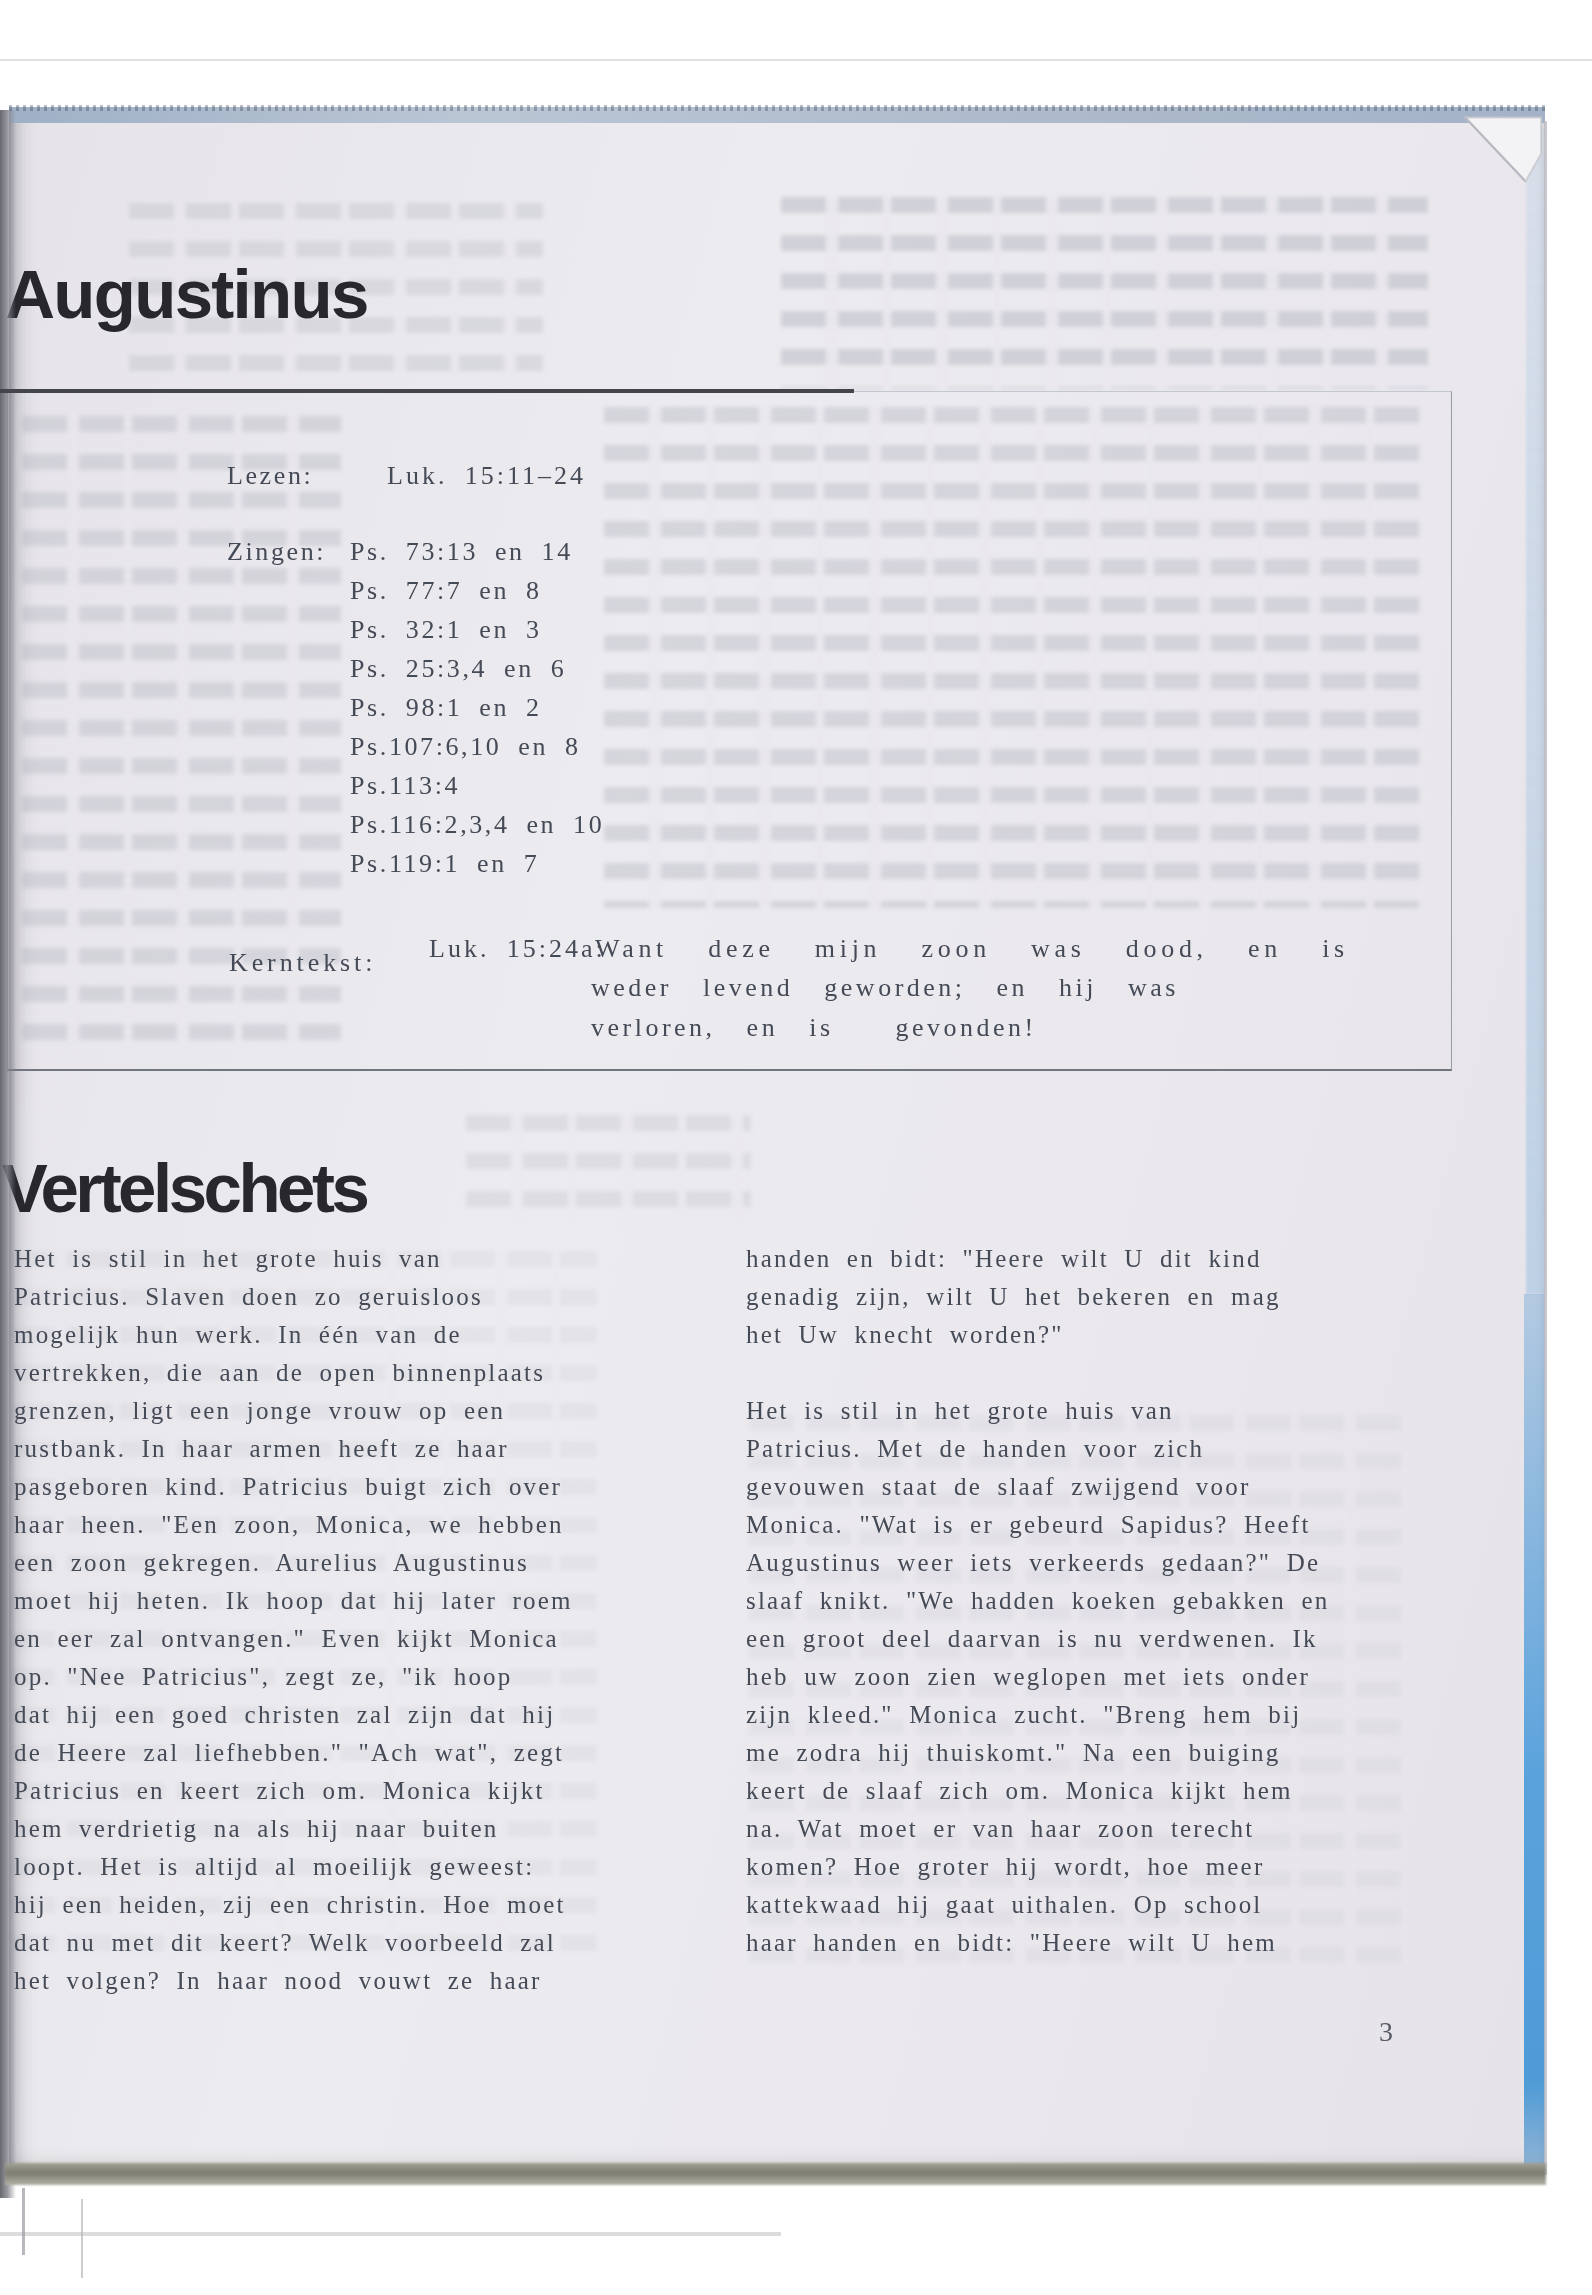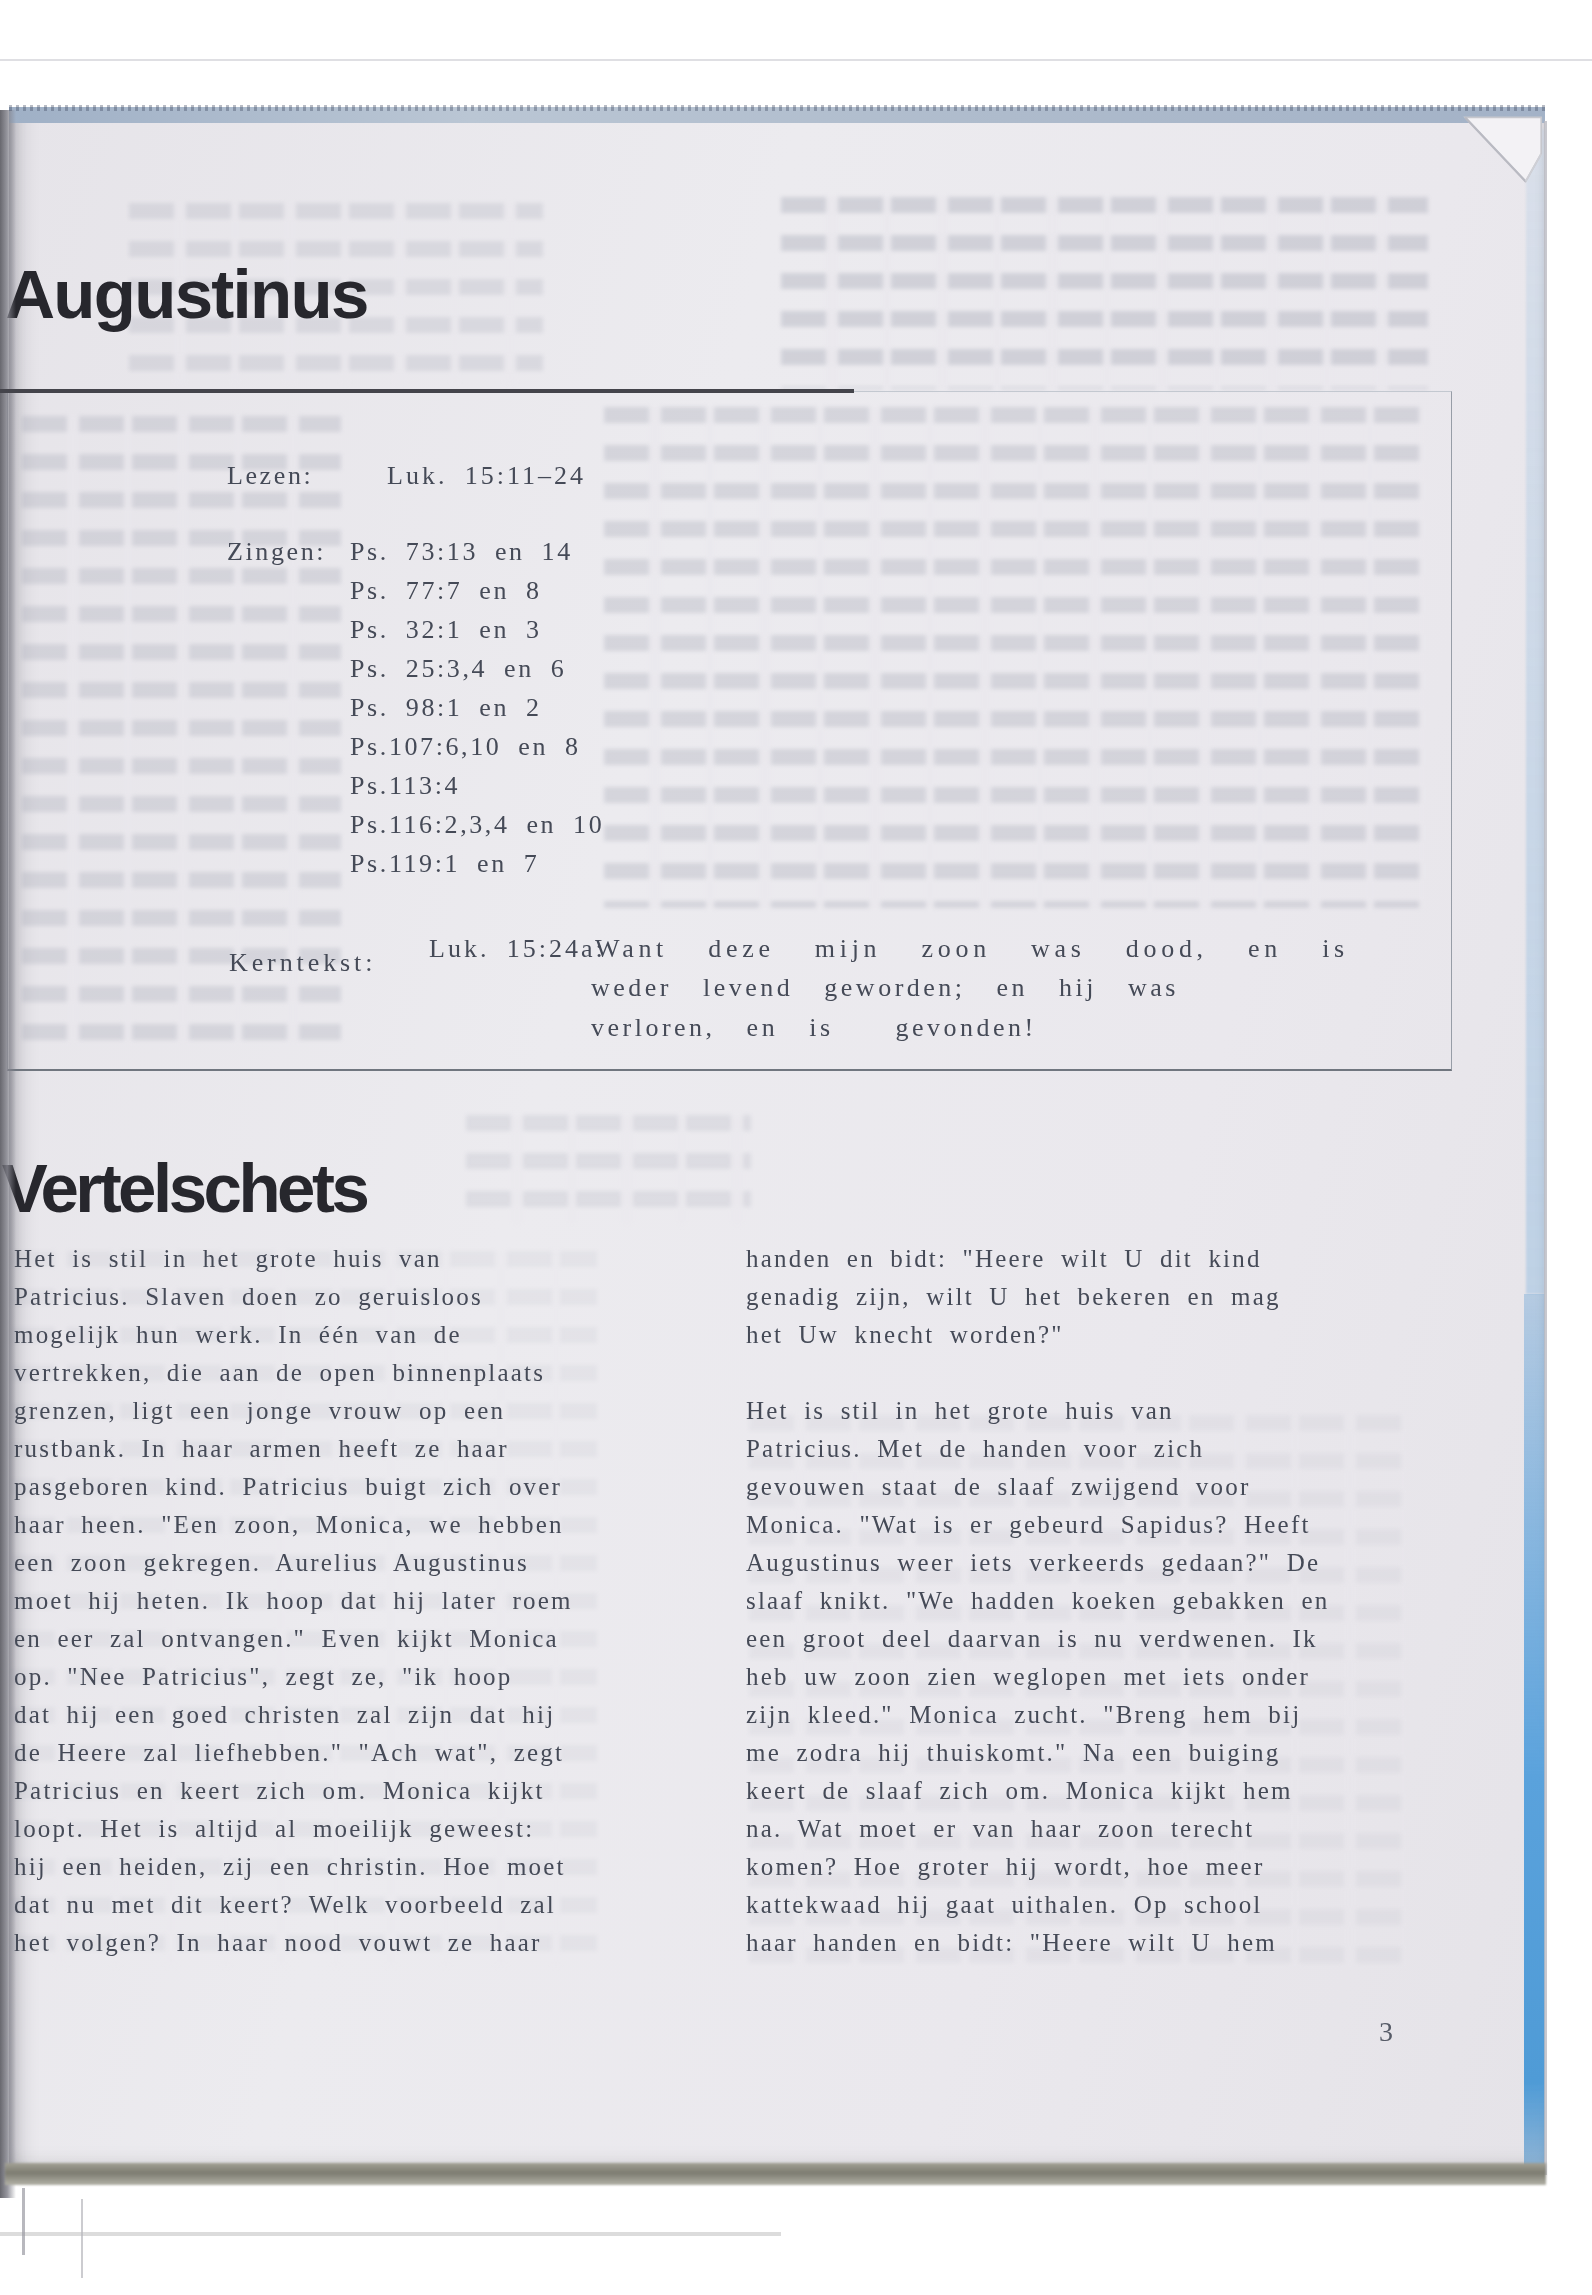--- a/index.html
+++ b/index.html
@@ -133,20 +133,21 @@
     <div class="bodyline">rustbank. In haar armen heeft ze haar</div>
     <div class="bodyline">pasgeboren kind. Patricius buigt zich over</div>
     <div class="bodyline">haar heen. "Een zoon, Monica, we hebben</div>
     <div class="bodyline">een zoon gekregen. Aurelius Augustinus</div>
     <div class="bodyline">moet hij heten. Ik hoop dat hij later roem</div>
     <div class="bodyline">en eer zal ontvangen." Even kijkt Monica</div>
     <div class="bodyline">op. "Nee Patricius", zegt ze, "ik hoop</div>
     <div class="bodyline">dat hij een goed christen zal zijn dat hij</div>
     <div class="bodyline">de Heere zal liefhebben." "Ach wat", zegt</div>
     <div class="bodyline">Patricius en keert zich om. Monica kijkt</div>
+    <div class="bodyline">hem verdrietig na als hij naar buiten</div>
     <div class="bodyline">loopt. Het is altijd al moeilijk geweest:</div>
     <div class="bodyline">hij een heiden, zij een christin. Hoe moet</div>
     <div class="bodyline">dat nu met dit keert? Welk voorbeeld zal</div>
     <div class="bodyline">het volgen? In haar nood vouwt ze haar</div>
   </div>
 <div class="abs serif" style="left:746px;top:1240px;">
     <div class="bodyline">handen en bidt: "Heere wilt U dit kind</div>
     <div class="bodyline">genadig zijn, wilt U het bekeren en mag</div>
     <div class="bodyline">het Uw knecht worden?"</div>
     <div class="bodyline"></div>

